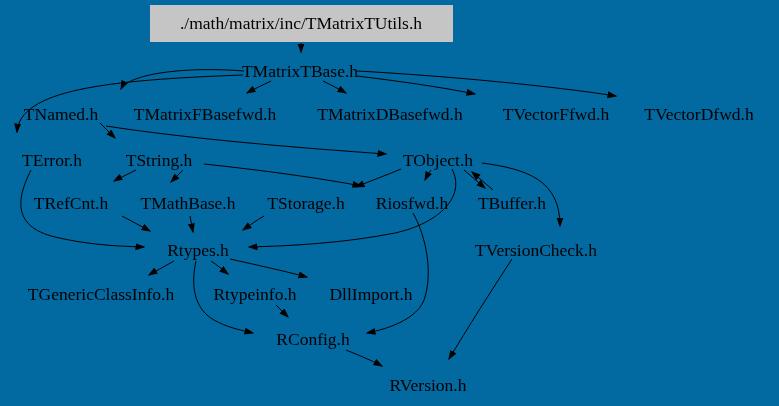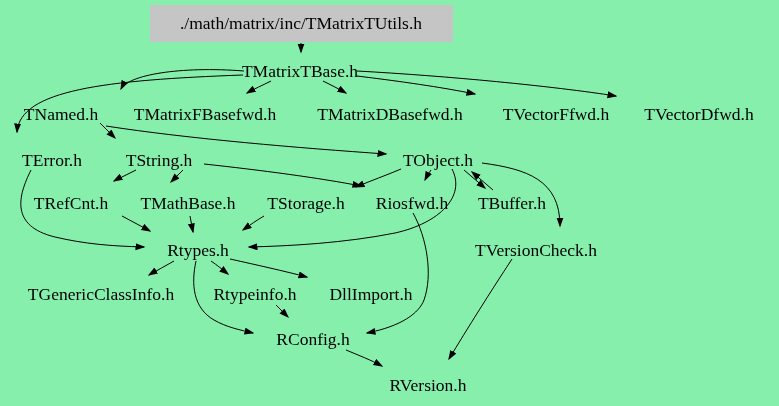--- a/index.html
+++ b/index.html
@@ -4,21 +4,21 @@
 <style>
   html, body {
     margin: 0;
     padding: 0;
     background: #ffffff;
   }
   .canvas {
     position: relative;
     width: 779px;
     height: 406px;
-    background: #86efac;
+    background: #0369a1;
     overflow: hidden;
   }
   svg text {
     font-family: "Liberation Serif", "DejaVu Serif", serif;
     font-size: 17.5px;
     fill: #000000;
   }
   svg .edge {
     fill: none;
     stroke: #000000;

